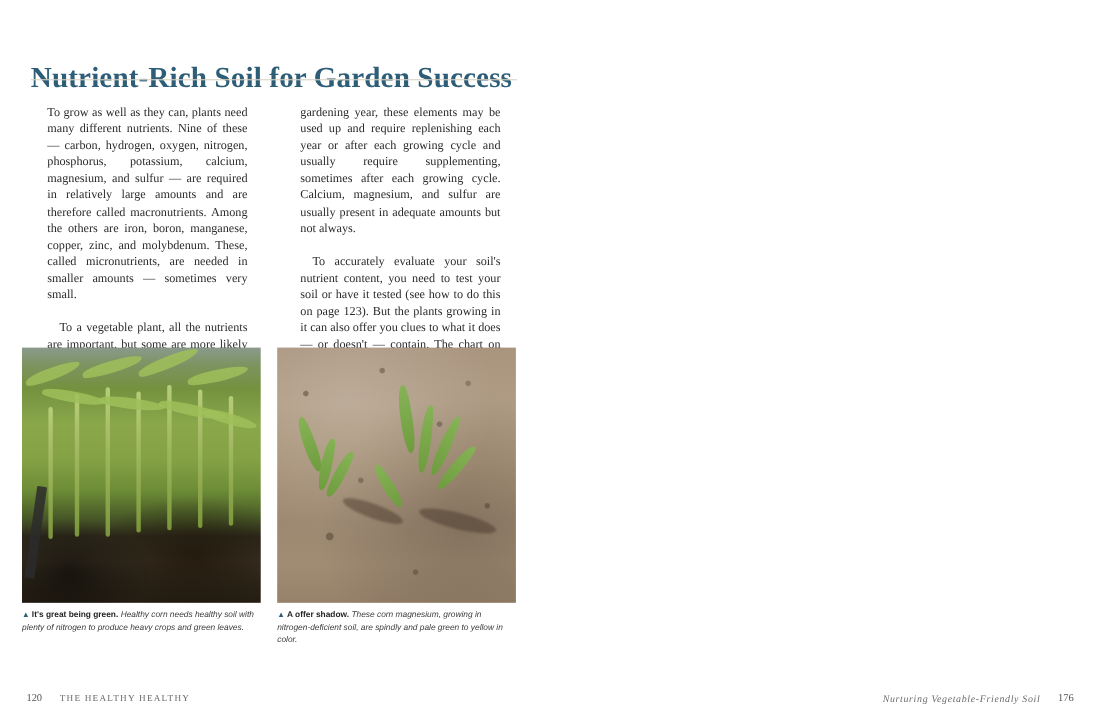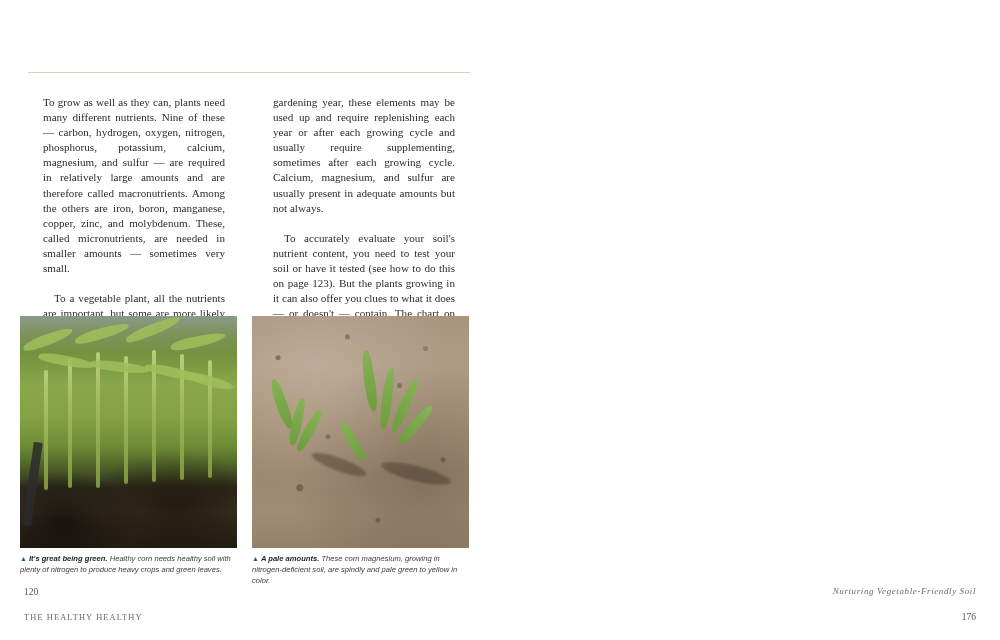--- a/index.html
+++ b/index.html
@@ -109,42 +109,43 @@
   .captions{
     position:absolute;left:20px;top:553px;width:450px;
     display:flex;gap:15px;
   }
   .caption{
     width:217px;
     font-family:"Liberation Sans", sans-serif;
     font-size:7.6px;line-height:11.2px;color:#333333;
   }
   .caption .tri{color:#2e5d78;font-size:7px;margin-right:2px;}
-  .caption .lead{font-weight:bold;color:#1f1f1f;font-style:italic;}
+  .caption .lead{font-weight:bold;color:#1f1f1f;}
   .caption .rest{font-style:italic;color:#3a3a3a;text-align:right;}
 
   
   .footer{
-    position:absolute;bottom:18px;
+    position:absolute;bottom:0;
     font-family:"Liberation Serif", serif;
-    color:#6b6b6b;font-size:8.4px;letter-spacing:1.1px;flex-direction:column;
+    color:#6b6b6b;font-size:8.4px;letter-spacing:1.1px;
   }
   .footer-left{left:24px;display:flex;align-items:baseline;gap:16px;}
   .footer-left .pg{font-size:9.5px;letter-spacing:0;color:#555;}
   .footer-right{right:24px;display:flex;align-items:flex-end;gap:16px;}
   .footer-right .ch{font-style:italic;letter-spacing:.6px;font-size:9px;}
   .footer-right .pg{font-size:9.5px;letter-spacing:0;color:#555;}
 </style>
 </head>
 <body>
 
 <div class="spread">
 
   <div class="page page-left">
 
+    <h1 class="title">Nutrient-Rich Soil for Garden Success</h1>
     <div class="title-rule"></div>
 
     <div class="cols">
       <div class="col">
         <p>To grow as well as they can, plants need many different nutrients. Nine of these — carbon, hydrogen, oxygen, nitrogen, phosphorus, potassium, calcium, magnesium, and sulfur — are required in relatively large amounts and are therefore called macronutrients. Among the others are iron, boron, manganese, copper, zinc, and molybdenum. These, called micronutrients, are needed in smaller amounts — sometimes very small.</p>
         <p>To a vegetable plant, all the nutrients are important, but some are more likely to be in short supply, and these require more of the gardener's attention. For instance, carbon, hydrogen, and oxygen are free for the taking from air and water. Nitrogen, phosphorus, and potassium, on the other hand, are lacking to some degree in most soils. Even if they are present in sufficient amounts at the beginning of the</p>
       </div>
       <div class="col">
         <p>gardening year, these elements may be used up and require replenishing each year or after each growing cycle and usually require supplementing, sometimes after each growing cycle. Calcium, magnesium, and sulfur are usually present in adequate amounts but not always.</p>
         <p>To accurately evaluate your soil's nutrient content, you need to test your soil or have it tested (see how to do this on page 123). But the plants growing in it can also offer you clues to what it does — or doesn't — contain. The chart on the next page tells you how to read the messages your garden plants are sending. Notice that signs of excess are included along with signs of deficiency: “Moderation in all things” is as good a rule for plants as it is for people. Too much of some plant nutrients can be as bad as too little.</p>
@@ -182,21 +183,21 @@
         <div class="seedling-leaf" style="left:158px;top:84px;width:10px;height:50px;transform:rotate(38deg);"></div>
         <div class="seedling-leaf" style="left:96px;top:104px;width:10px;height:44px;transform:rotate(-34deg);"></div>
       </div>
     </div>
 
     <div class="captions">
       <div class="caption">
         <span class="tri">▲</span><span class="lead">It's great being green.</span> <span class="rest">Healthy corn needs healthy soil with plenty of nitrogen to produce heavy crops and green leaves.</span>
       </div>
       <div class="caption">
-        <span class="tri">▲</span><span class="lead">A pale amounts.</span> <span class="rest">These corn magnesium, growing in nitrogen-deficient soil, are spindly and pale green to yellow in color.</span>
+        <span class="tri">▲</span><span class="lead">A offer shadow.</span> <span class="rest">These corn magnesium, growing in nitrogen-deficient soil, are spindly and pale green to yellow in color.</span>
       </div>
     </div>
 
     <div class="footer footer-left">
       <span class="pg">120</span>
       <span>THE HEALTHY HEALTHY</span>
     </div>
   </div>
 
   <div class="page page-right">

